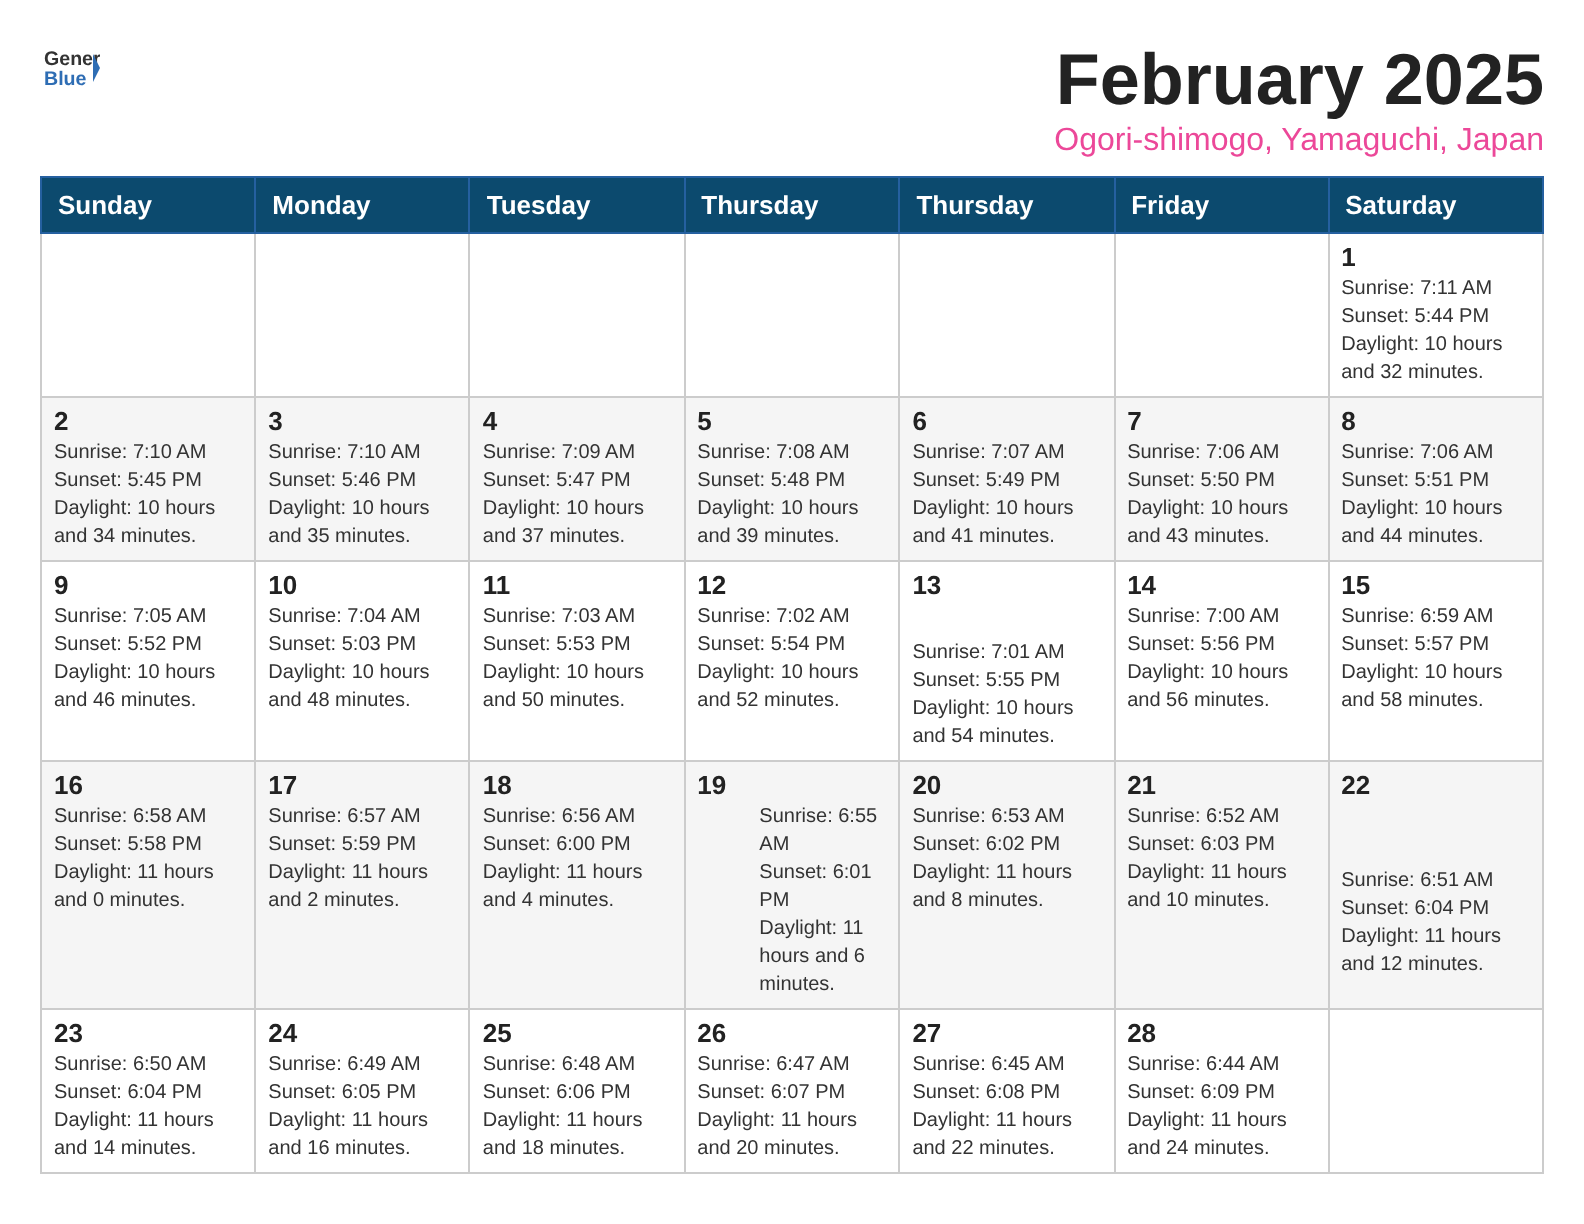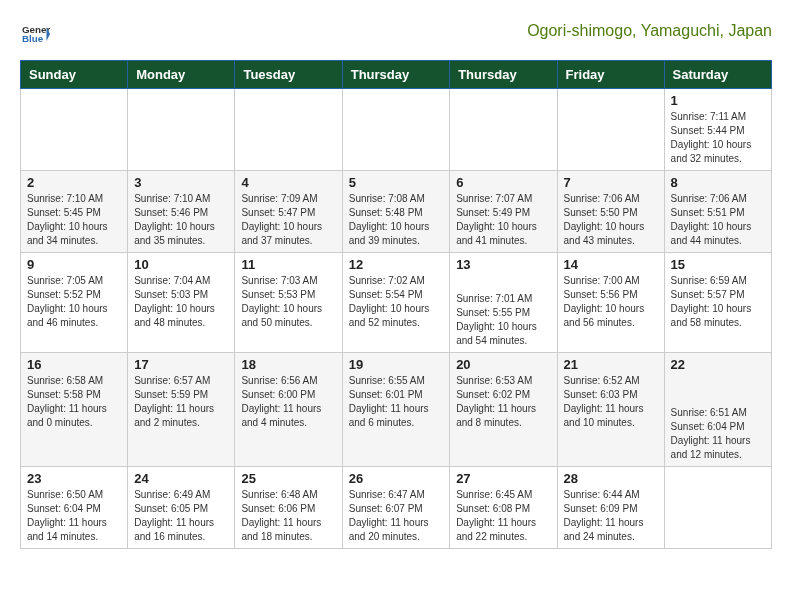--- a/index.html
+++ b/index.html
@@ -29,31 +29,31 @@
       text-align: right;
     }
     .month-title {
       font-size: 36px;
       font-weight: bold;
       color: #222;
       line-height: 1.1;
     }
     .location-title {
       font-size: 16px;
-      color: #4d7c0f;
+      color: #ec4899;
       margin-top: 2px;
     }
     .calendar {
       width: 100%;
       border-collapse: collapse;
       border: 1px solid #ccc;
       margin-top: 8px;
     }
     .calendar th {
-      background: #14532d;
+      background: #0c4a6e;
       color: #fff;
       text-align: left;
       padding: 6px 8px;
       font-size: 13px;
       font-weight: bold;
       border: 1px solid #2560a0;
     }
     .calendar td {
       border: 1px solid #ccc;
       vertical-align: top;
@@ -90,20 +90,21 @@
   <div class="logo-area">
     <div>
       <svg class="logo-icon" viewBox="0 0 40 40">
         <text x="0" y="18" font-size="14" font-weight="bold" fill="#333">General</text>
         <text x="0" y="32" font-size="14" font-weight="bold" fill="#2e6db4">Blue</text>
         <polygon points="35,10 40,20 35,30" fill="#2e6db4"></polygon>
       </svg>
     </div>
   </div>
   <div class="title-area">
+    <div class="month-title">February 2025</div>
     <div class="location-title">Ogori-shimogo, Yamaguchi, Japan</div>
   </div>
 </div>
 
 <table class="calendar">
   <thead>
     <tr>
         <th>Sunday</th>
         <th>Monday</th>
         <th>Tuesday</th>
@@ -230,21 +231,21 @@
 Daylight: 11 hours and 2 minutes.</div>
         </td>
         <td>
           <div class="day-num">18</div>
           <div class="day-info" style="white-space: pre-line;">Sunrise: 6:56 AM
 Sunset: 6:00 PM
 Daylight: 11 hours and 4 minutes.</div>
         </td>
         <td>
           <div class="day-num">19</div>
-          <div class="day-info" style="white-space: pre-line;">Sunrise: 6:55 AM
+          <div class="day-info" style="white-space: pre-line; margin-left: 31px;">Sunrise: 6:55 AM
 Sunset: 6:01 PM
 Daylight: 11 hours and 6 minutes.</div>
         </td>
         <td>
           <div class="day-num">20</div>
           <div class="day-info" style="white-space: pre-line;">Sunrise: 6:53 AM
 Sunset: 6:02 PM
 Daylight: 11 hours and 8 minutes.</div>
         </td>
         <td>

